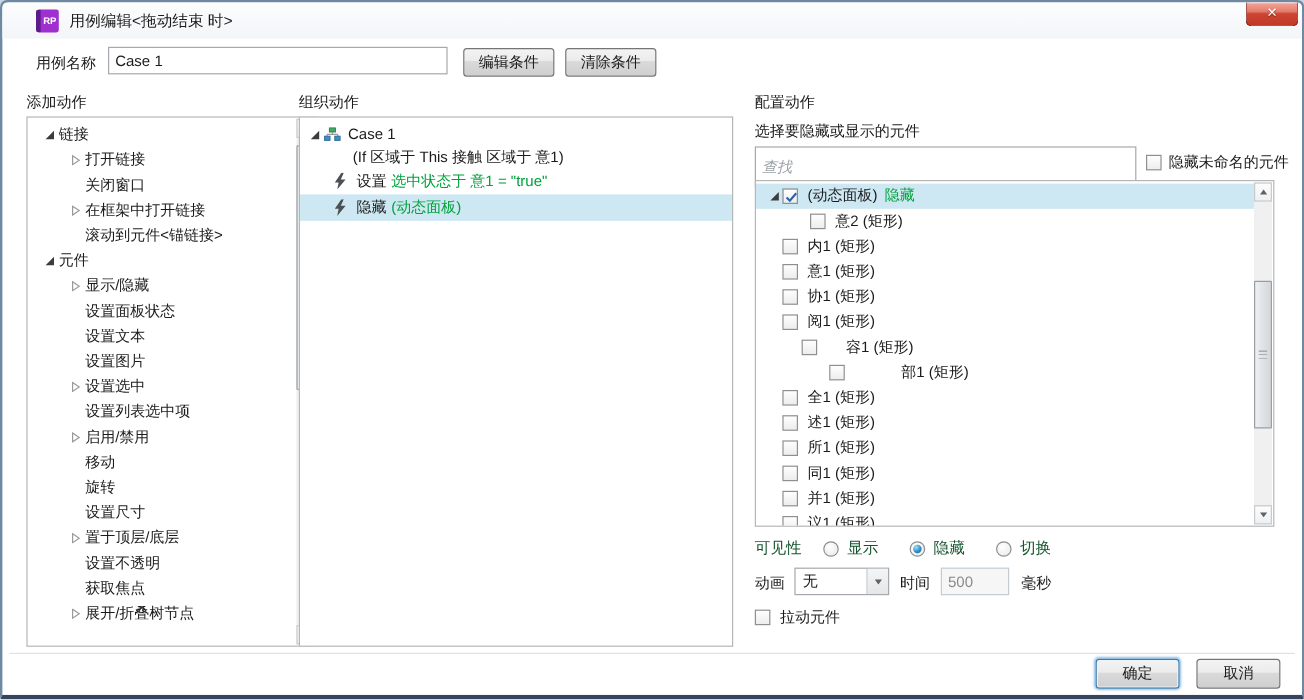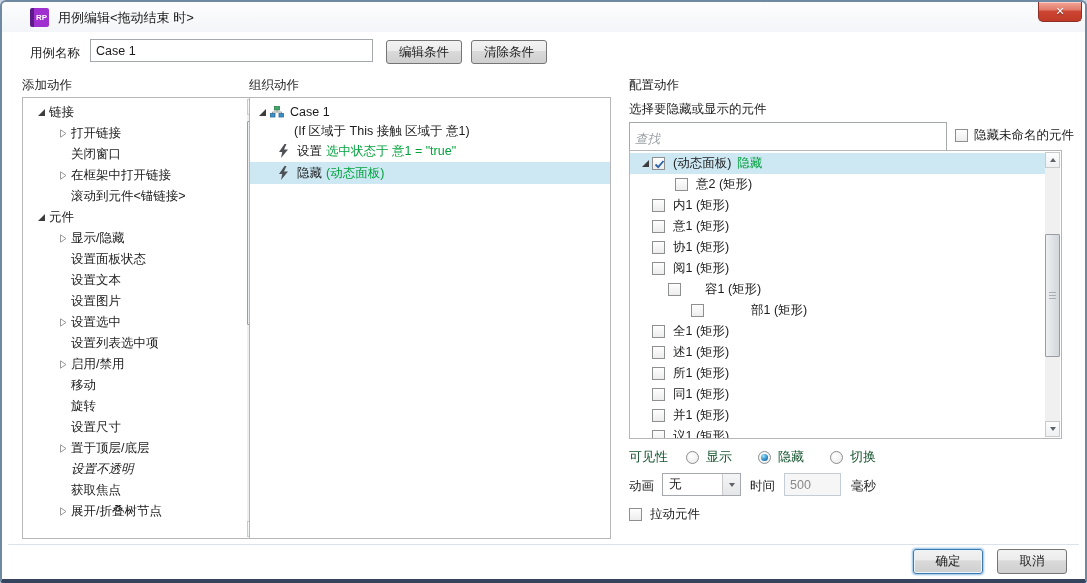--- a/index.html
+++ b/index.html
@@ -231,21 +231,21 @@
           <span>设置尺寸</span>
         </div>
         <div class="tree-row" style="padding-left: 32px;">
           <span class="exp">
             <svg width="9" height="9">
               <path d="M1.5 0.8 L7 4.5 L1.5 8.2 Z" fill="none" stroke="#9a9a9a"></path>
             </svg>
           </span>
           <span>置于顶层/底层</span>
         </div>
-        <div class="tree-row" style="padding-left: 32px; font-style: italic;">
+        <div class="tree-row" style="padding-left: 32px;">
           <span class="exp"></span>
           <span>设置不透明</span>
         </div>
         <div class="tree-row" style="padding-left: 32px;">
           <span class="exp"></span>
           <span>获取焦点</span>
         </div>
         <div class="tree-row" style="padding-left: 32px;">
           <span class="exp">
             <svg width="9" height="9">

